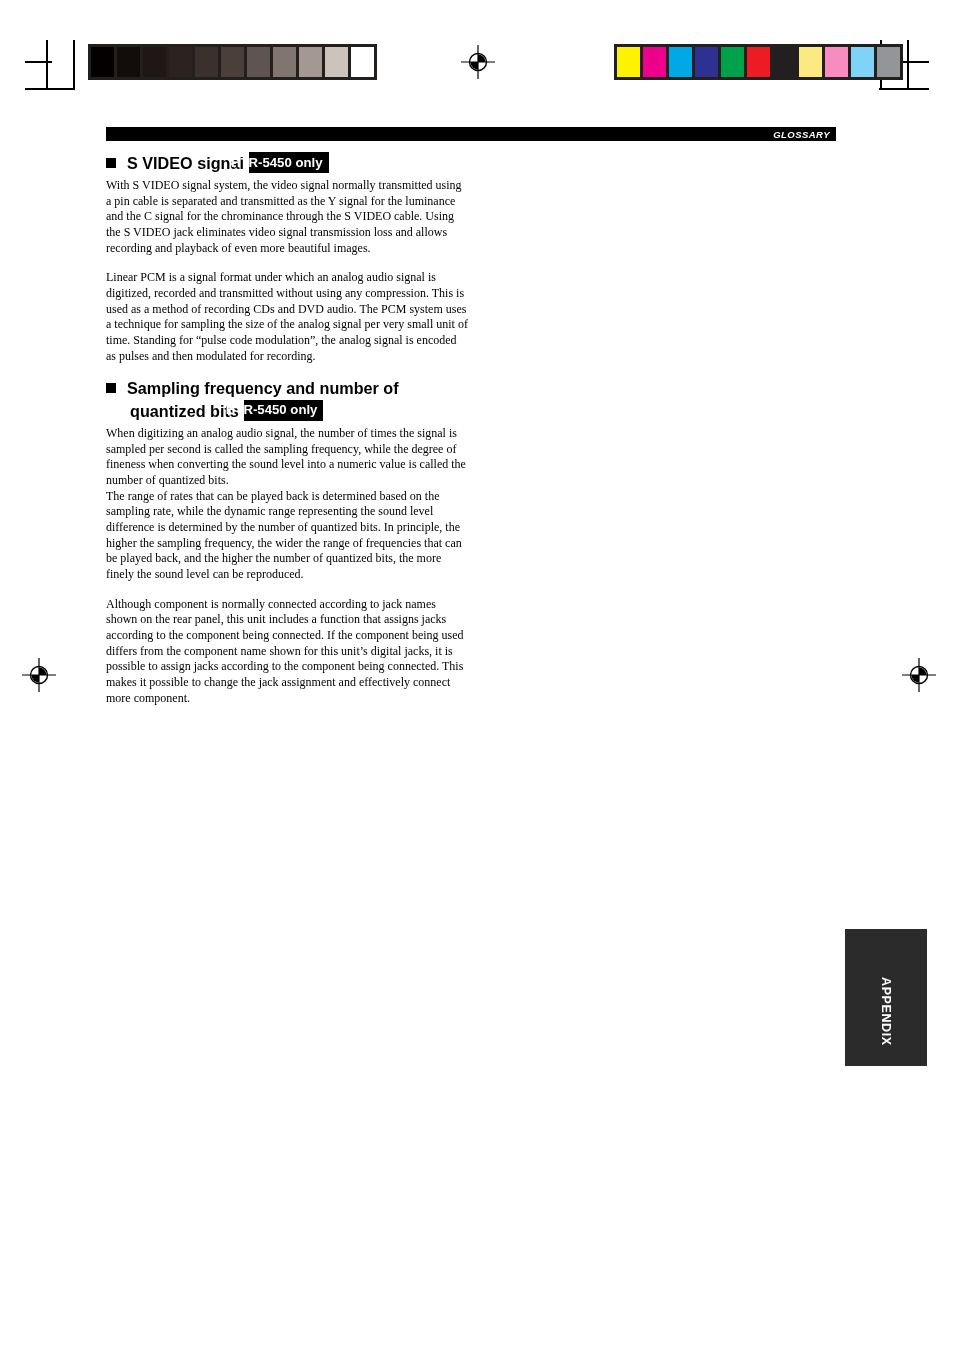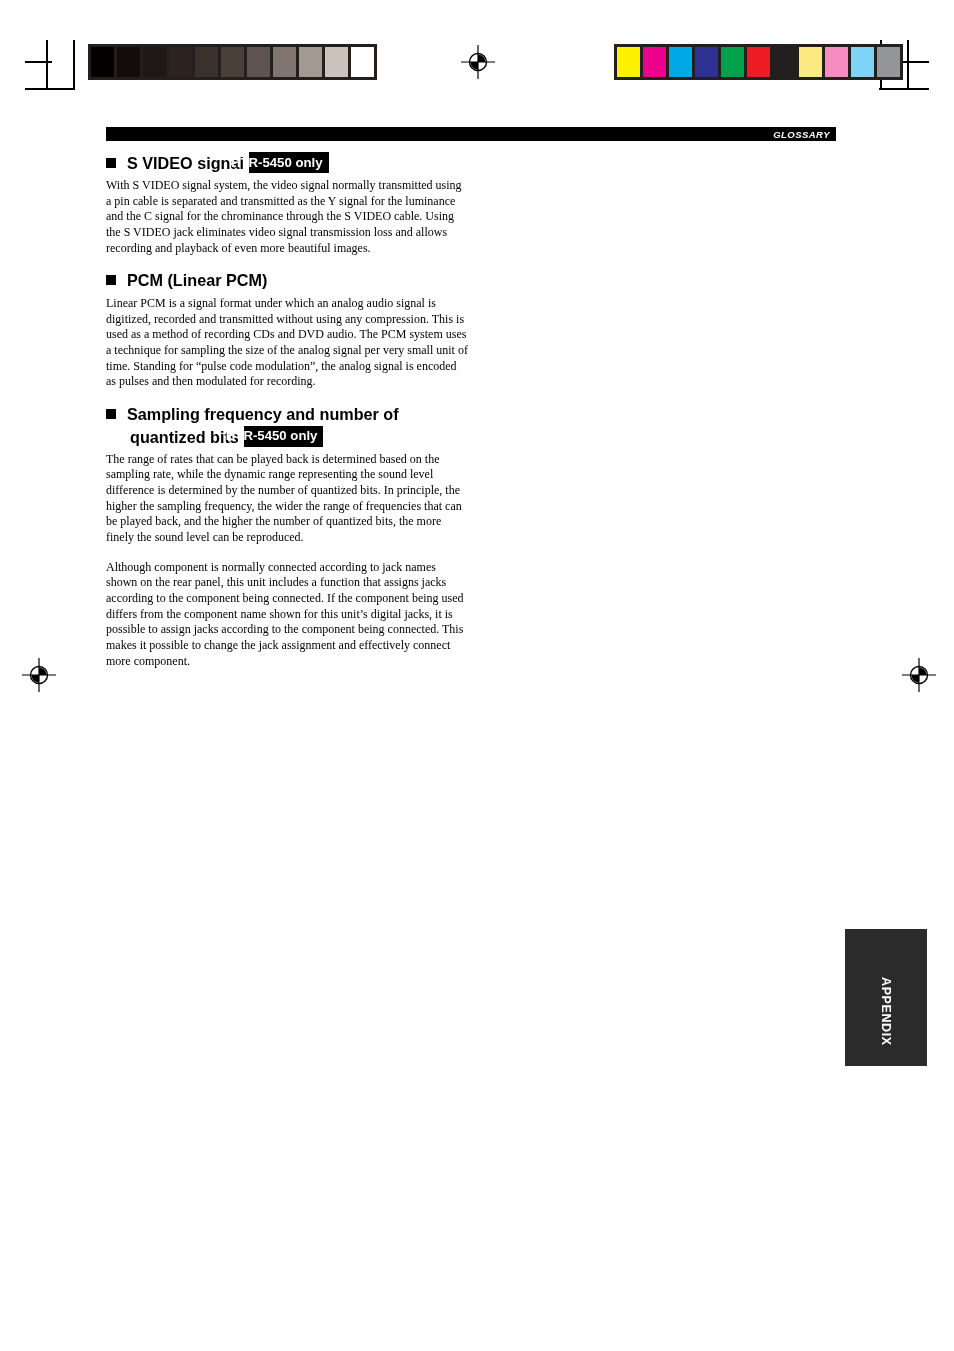--- a/index.html
+++ b/index.html
@@ -272,28 +272,28 @@
   </div>
 
   <div class="column" id="entries-root">
       <div class="entry">
         <div class="entry-title"><span class="bullet"></span><span>S VIDEO signal</span><span class="badge">HTR-5450 only</span></div>
         <div class="entry-body">
           <p>With S VIDEO signal system, the video signal normally transmitted using a pin cable is separated and transmitted as the Y signal for the luminance and the C signal for the chrominance through the S VIDEO cable. Using the S VIDEO jack eliminates video signal transmission loss and allows recording and playback of even more beautiful images.</p>
         </div>
       </div>
       <div class="entry">
-        <div class="entry-title"><span class="bullet"></span><span>PCM (Linear PCM)</span></div>
         <div class="entry-body">
           <p>Linear PCM is a signal format under which an analog audio signal is digitized, recorded and transmitted without using any compression. This is used as a method of recording CDs and DVD audio. The PCM system uses a technique for sampling the size of the analog signal per very small unit of time. Standing for “pulse code modulation”, the analog signal is encoded as pulses and then modulated for recording.</p>
         </div>
       </div>
       <div class="entry">
         <div class="entry-title"><span class="bullet"></span><span>Sampling frequency and number of quantized bits</span><span class="badge">HTR-5450 only</span></div>
         <div class="entry-body">
+          <p>When digitizing an analog audio signal, the number of times the signal is sampled per second is called the sampling frequency, while the degree of fineness when converting the sound level into a numeric value is called the number of quantized bits.</p>
           <p>The range of rates that can be played back is determined based on the sampling rate, while the dynamic range representing the sound level difference is determined by the number of quantized bits. In principle, the higher the sampling frequency, the wider the range of frequencies that can be played back, and the higher the number of quantized bits, the more finely the sound level can be reproduced.</p>
         </div>
       </div>
       <div class="entry">
         <div class="entry-body">
           <p>Although component is normally connected according to jack names shown on the rear panel, this unit includes a function that assigns jacks according to the component being connected. If the component being used differs from the component name shown for this unit’s digital jacks, it is possible to assign jacks according to the component being connected. This makes it possible to change the jack assignment and effectively connect more component.</p>
         </div>
       </div>
     </div>
 

